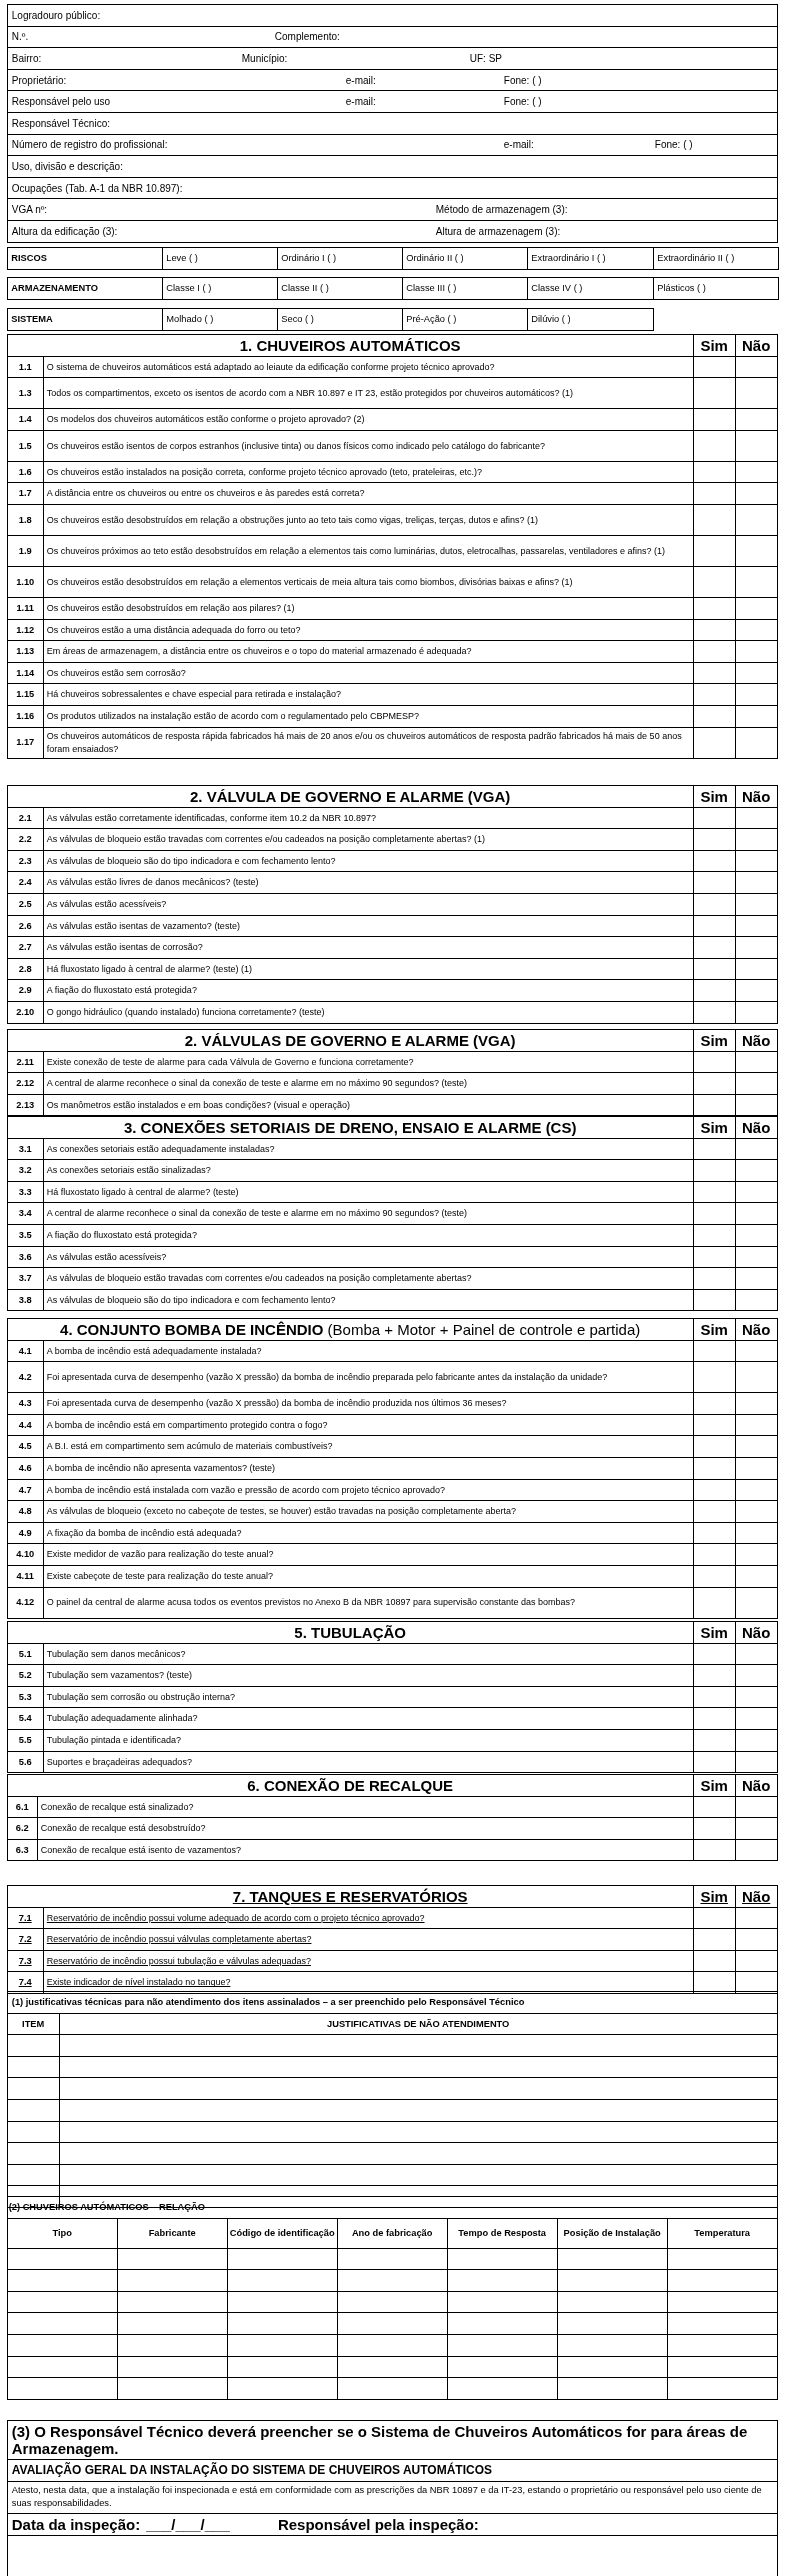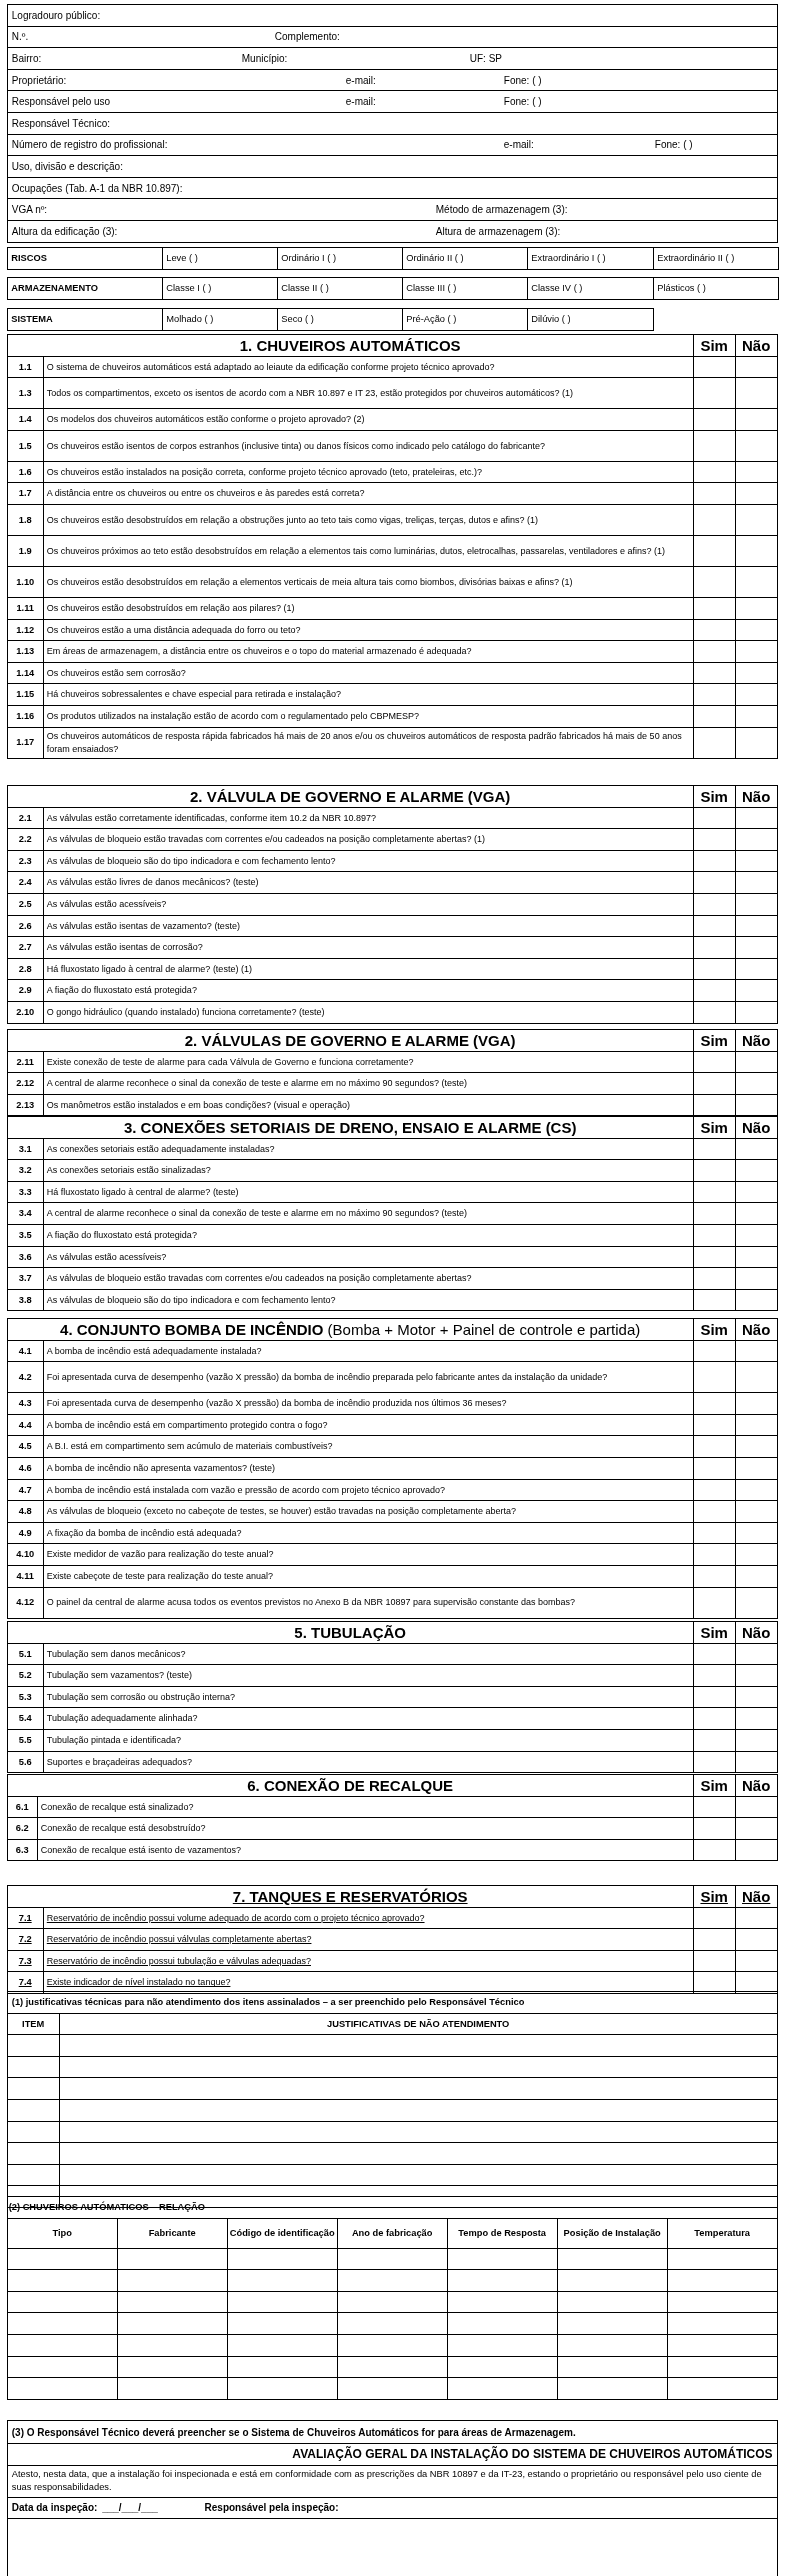--- a/index.html
+++ b/index.html
@@ -38,23 +38,23 @@
   .just th { font-weight: bold; text-align: center; }
   .just td.title { font-weight: bold; text-align: left; padding-left: 4.1px; }
 
   
   .rel td, .rel th { font-size: 9.3px; }
   .rel th { font-weight: bold; text-align: center; height: 30px; line-height: 10.3px; }
   .rel td.title { font-weight: bold; text-align: left; padding-left: 1px; height: 21.6px; }
   .rel td.cell { height: 21.6px; }
 
   
-  .fin td { font-size: 10px; padding: 2.1px 4.1px; }
+  .fin td { font-size: 15px; padding: 2.1px 4.1px; }
   .fin td.note { font-weight: bold; height: 23px; }
-  .fin td.ttl { font-weight: bold; font-size: 12px; text-align: right; height: 21.6px; }
+  .fin td.ttl { font-weight: bold; font-size: 12px; text-align: left; height: 21.6px; }
   .fin td.atesto { line-height: 13.4px; height: 32px; font-size: 9.3px; }
   .fin td.data { font-weight: bold; height: 21.6px; }
   .fin td.blank { height: 65px; }
 </style>
 </head>
 <body>
 
 <div class="block" style="top:4.1px;">
   <table class="info">
     <tbody>

